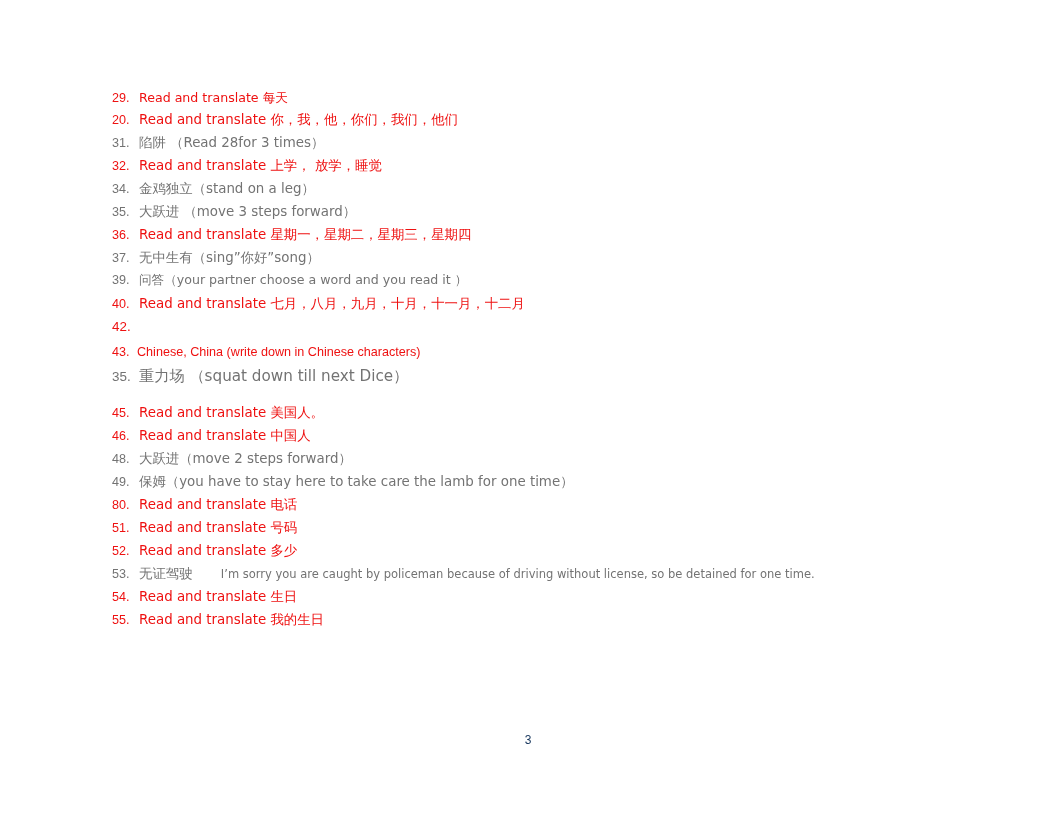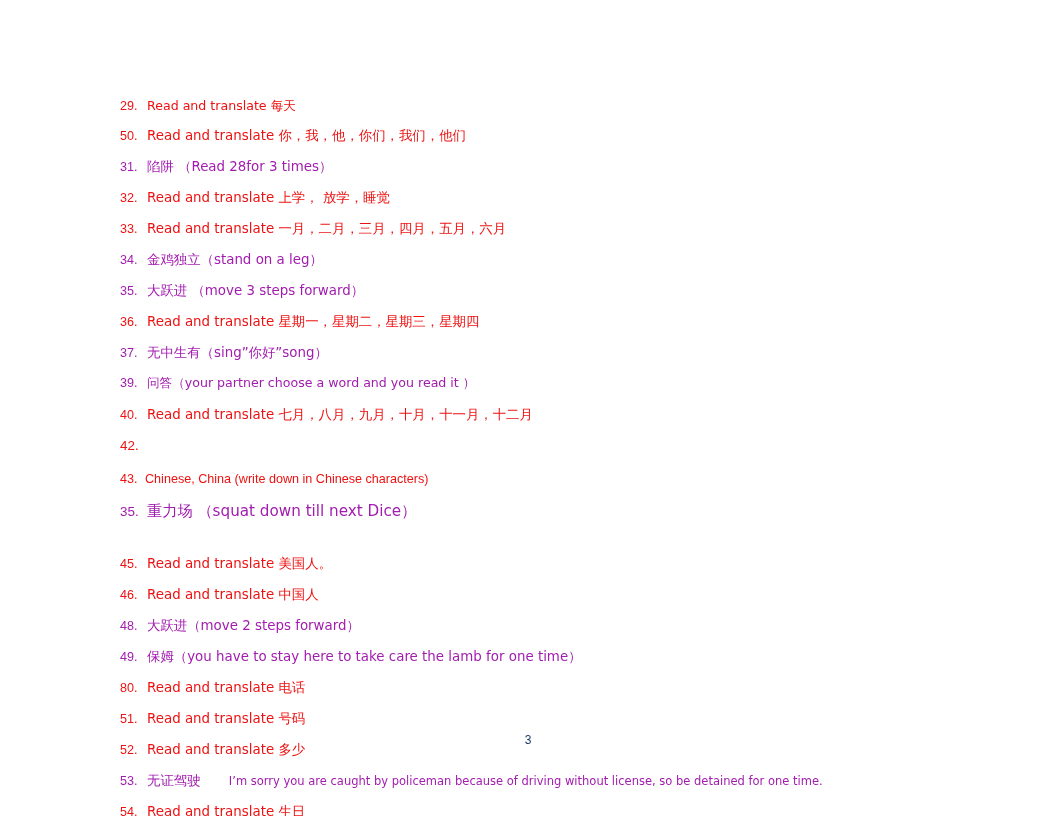--- a/index.html
+++ b/index.html
@@ -26,39 +26,39 @@
     position: absolute;
     left: 112px;
     top: 92px;
     width: 830px;
   }
 
   .item {
     display: flex;
     align-items: baseline;
     line-height: 1.0;
-    margin: 8px;
+    margin: 0;
     padding: 0;
     white-space: nowrap;
   }
 
   .num {
     display: inline-block;
     width: 27px;
     flex: 0 0 27px;
     text-align: left;
   }
 
   .body-text {
     display: inline-block;
   }
 
   
   .red  { color: #ee1111; }
-  .dark { color: #a21caf; }
+  .dark { color: #737373; }
 
   
   .s-sm   { font-size: 11.5px; padding-left: 24px; }
   .s-base { font-size: 12.6px; }
   .s-md   { font-size: 13.4px; }
   .s-lg   { font-size: 15.2px; }
 
   
   .h-std  { height: 21.4px; }
   .h-tall { height: 23.0px; }
@@ -94,38 +94,34 @@
 
 <div class="page">
   <div class="content">
 
     <div class="item h-std">
       <span class="num red s-base">29.</span>
       <span class="body-text red s-base cjk">Read and translate 每天</span>
     </div>
 
     <div class="item h-tall">
-      <span class="num red s-base">50.</span>
+      <span class="num red s-base">20.</span>
       <span class="body-text red s-md cjk"> Read and translate 你，我，他，你们，我们，他们</span>
     </div>
 
     <div class="item h-tall">
       <span class="num dark s-base">31.</span>
       <span class="body-text dark s-md cjk">陷阱 （Read 28for 3 times）</span>
     </div>
 
     <div class="item h-tall">
       <span class="num red s-base">32.</span>
       <span class="body-text red s-md cjk">Read and translate 上学， 放学，睡觉</span>
     </div>
 
-    <div class="item h-tall">
-      <span class="num red s-base">33.</span>
-      <span class="body-text red s-md cjk">Read and translate 一月，二月，三月，四月，五月，六月</span>
-    </div>
 
     <div class="item h-tall">
       <span class="num dark s-base">34.</span>
       <span class="body-text dark s-md cjk"> 金鸡独立（stand on a leg）</span>
     </div>
 
     <div class="item h-tall">
       <span class="num dark s-base">35.</span>
       <span class="body-text dark s-md cjk">大跃进 （move 3 steps forward）</span>
     </div>

